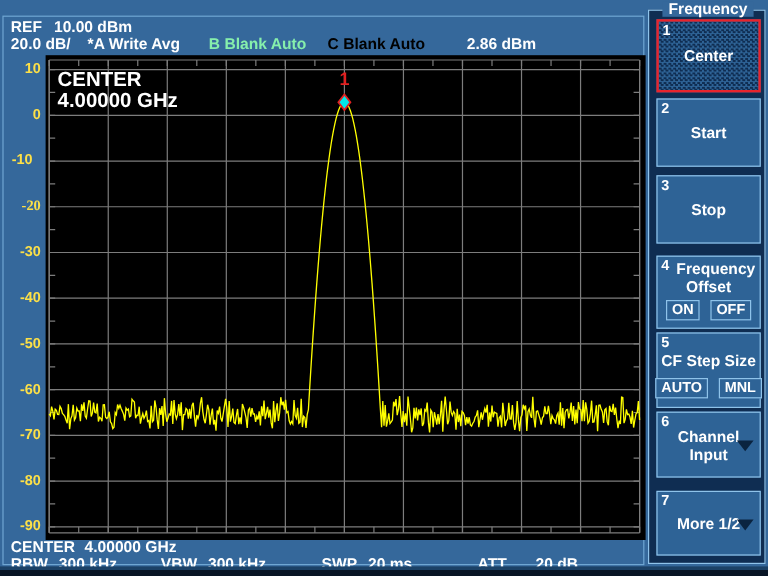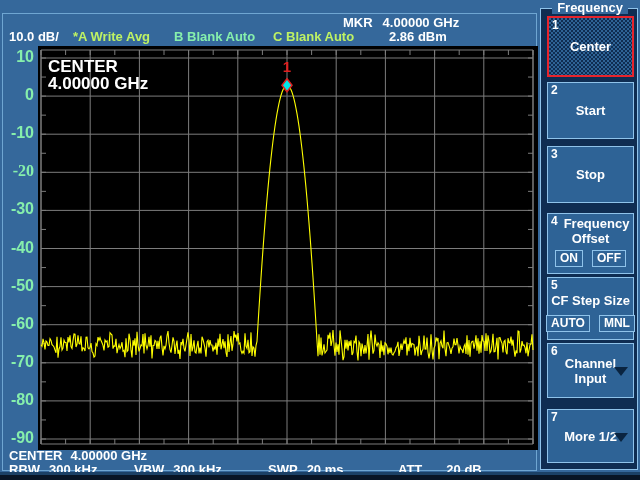--- a/index.html
+++ b/index.html
@@ -10,27 +10,27 @@
     font-weight:bold;color:#fff;
     -webkit-font-smoothing:none;
   }
   
   #main-panel{
     position:absolute;left:2px;top:13px;width:535px;height:458px;
     border:1px solid #6FA6D2;box-sizing:border-box;
   }
   .hdr-txt{position:absolute;font-size:13px;line-height:13px;white-space:nowrap}
   .val{margin-left:10px}
-  .yellow{color:#bef264}.green{color:#86efac}.violet{color:#bef264}
+  .yellow{color:#ffffff}.green{color:#86efac}.violet{color:#000000}
   
   #plot{position:absolute;left:35px;top:32px;width:500px;height:404px;background:#000}
   #plot-svg{position:absolute;left:0;top:0}
   #center-overlay{position:absolute;left:10px;top:12px;font-size:17px;line-height:17px;color:#fff;white-space:nowrap}
   #marker-number{position:absolute;left:240px;top:13px;width:18px;text-align:center;color:#E02020;font-size:15px;line-height:15px}
-  .ylab{position:absolute;width:31px;text-align:right;font-size:16px;line-height:12px;color:#86efac}
+  .ylab{position:absolute;width:31px;text-align:right;font-size:12px;line-height:12px;color:#fde047}
   .ftr-txt{position:absolute;font-size:13px;line-height:13px;white-space:nowrap}
   
   #sidebar{
     position:absolute;left:540px;top:8px;width:98px;height:462px;
     border:1px solid #8FC3EA;background:#0F2D52;box-sizing:border-box;
   }
   #sidebar-title{
     position:absolute;left:552px;top:1px;width:76px;text-align:center;
     font-size:13px;line-height:13px;background:#35689B;z-index:2;
   }
@@ -59,34 +59,34 @@
   }
   
   #bottom-strip{position:absolute;left:0;top:472px;width:640px;height:8px;
     background:linear-gradient(#1B4166 0 3px,#081525 3px)}
 </style>
 </head>
 <body>
 
 <div id="main-panel">
 
-  <div class="hdr-txt" style="left:340px;top:2px">
-    <span>MKR</span><span class="val">4.00000 GHz</span>
-  </div>
-
-  <div class="hdr-txt" style="left:6px;top:16px">10.0 dB/</div>
+  <div class="hdr-txt" style="left:6px;top:2px">
+    <span>REF</span><span class="val">10.00 dBm</span>
+  </div>
+
+  <div class="hdr-txt" style="left:6px;top:16px">20.0 dB/</div>
   <div class="hdr-txt yellow" style="left:70px;top:16px">*A Write Avg</div>
   <div class="hdr-txt green" style="left:171px;top:16px">B Blank Auto</div>
   <div class="hdr-txt violet" style="left:270px;top:16px">C Blank Auto</div>
   <div class="hdr-txt" style="left:386px;top:16px">2.86 dBm</div>
 
   <div id="y-labels">
       <span class="ylab" style="top: 37px; left: 0px;">10</span>
       <span class="ylab" style="top: 75.1px; left: 0px;">0</span>
-      <span class="ylab" style="top: 113.2px; left: 0px;">-10</span>
+      <span class="ylab" style="top: 113.2px; left: 0px; text-align: center;">-10</span>
       <span class="ylab" style="top: 151.3px; left: 0px; font-family: Liberation Serif, serif;">-20</span>
       <span class="ylab" style="top: 189.4px; left: 0px;">-30</span>
       <span class="ylab" style="top: 227.5px; left: 0px;">-40</span>
       <span class="ylab" style="top: 265.6px; left: 0px;">-50</span>
       <span class="ylab" style="top: 303.7px; left: 0px;">-60</span>
       <span class="ylab" style="top: 341.8px; left: 0px;">-70</span>
       <span class="ylab" style="top: 379.9px; left: 0px;">-80</span>
       <span class="ylab" style="top: 418px; left: 0px;">-90</span>
     </div>
 

